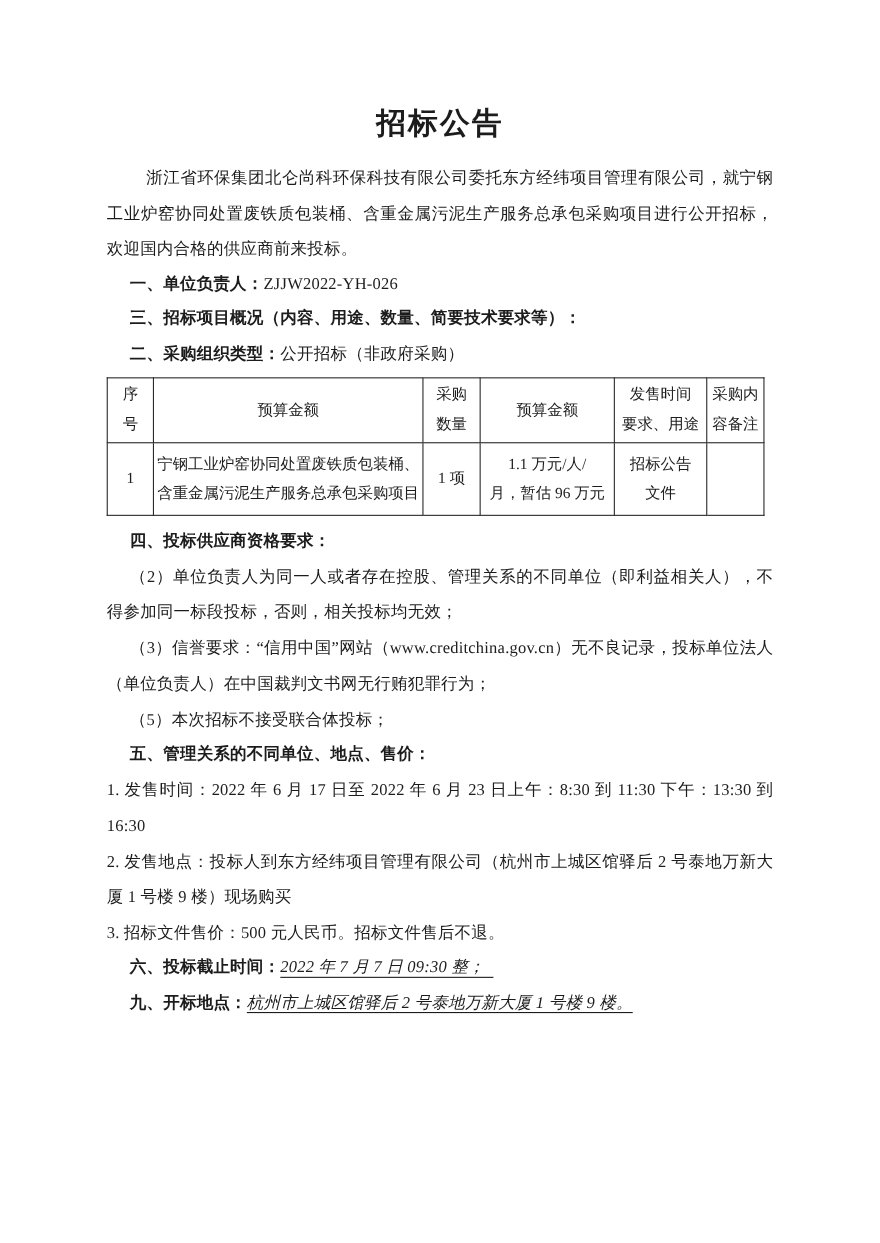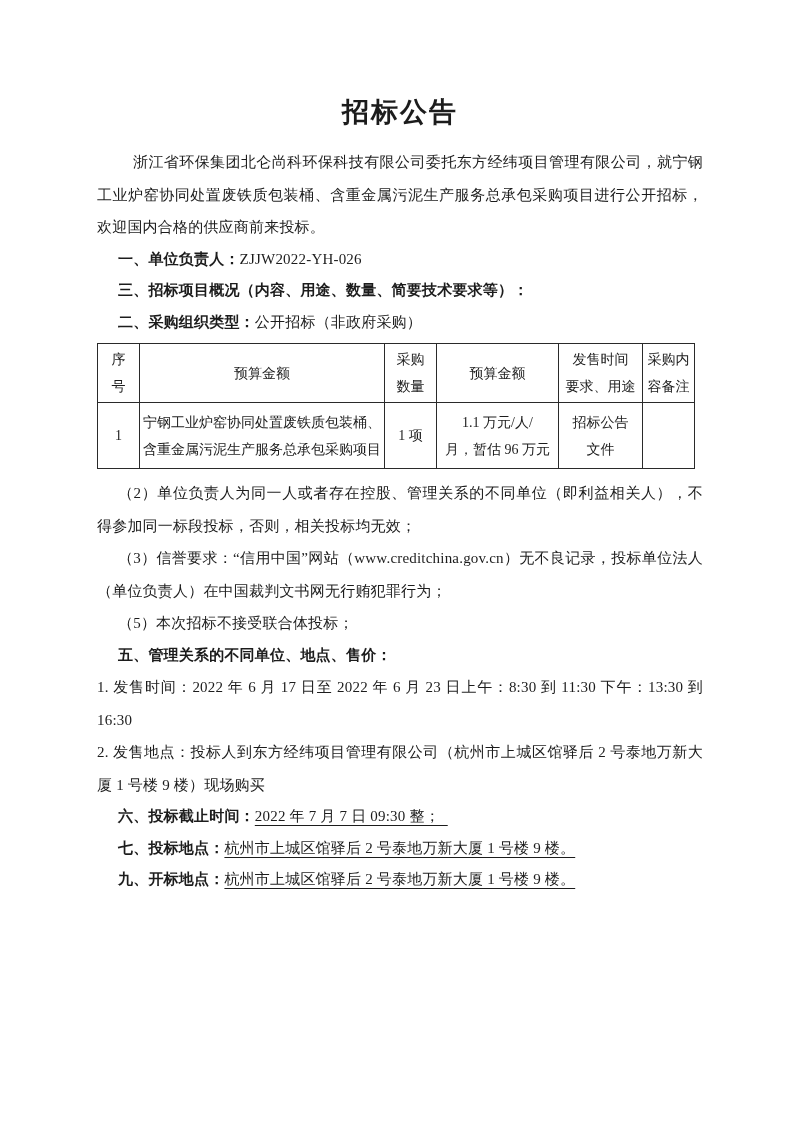--- a/index.html
+++ b/index.html
@@ -30,20 +30,21 @@
     letter-spacing: 0.2px;
   }
   .indent2 { text-indent: 36px; }
   .indent1 { text-indent: 21px; }
   .line { line-height: 31.5px; }
   .sec-label { font-weight: bold; }
   .underlined {
     text-decoration: underline;
     text-underline-offset: 4px;
     white-space: pre-wrap;
+    font-style: italic;
   }
   table.info-table {
     width: 597px;
     border-collapse: collapse;
     margin: 5px 0 8px 0;
     table-layout: fixed;
   }
   table.info-table th, table.info-table td {
     border: 1.6px solid #2a2a2a;
     text-align: center;
@@ -107,28 +108,29 @@
       <td>1 项</td>
       <td>1.1 万元/人/
 月，暂估 96 万元</td>
       <td>招标公告
 文件</td>
       <td></td>
     </tr>
   </tbody>
     </table>
 
+  <p class="para line indent1"><span class="sec-label">四、投标供应商资格要求：</span></p>
   <p class="para indent1">（2）单位负责人为同一人或者存在控股、管理关系的不同单位（即利益相关人），不得参加同一标段投标，否则，相关投标均无效；</p>
   <p class="para indent1">（3）信誉要求：“信用中国”网站（www.creditchina.gov.cn）无不良记录，投标单位法人（单位负责人）在中国裁判文书网无行贿犯罪行为；</p>
   <p class="para indent1">（5）本次招标不接受联合体投标；</p>
 
   <p class="para line indent1"><span class="sec-label">五、管理关系的不同单位、地点、售价：</span></p>
   <p class="para">1. 发售时间：2022 年 6 月 17 日至 2022 年 6 月 23 日上午：8:30 到 11:30 下午：13:30 到 16:30</p>
   <p class="para">2. 发售地点：投标人到东方经纬项目管理有限公司（杭州市上城区馆驿后 2 号泰地万新大厦 1 号楼 9 楼）现场购买</p>
+  <p class="para">3. 招标文件售价：500 元人民币。招标文件售后不退。</p>
 
   <p class="para line indent1"><span class="sec-label">六、投标截止时间：</span><span class="underlined">2022 年 7 月 7 日 09:30 整；  </span></p>
 
-  <p class="para line indent1"><span class="sec-label">七、投标地点：</span><span class="underlined">杭州市上城区馆驿后 2 号泰地万新大厦 1 号楼 9 楼。</span></p>
 
 
   <p class="para line indent1"><span class="sec-label">九、开标地点：</span><span class="underlined">杭州市上城区馆驿后 2 号泰地万新大厦 1 号楼 9 楼。</span></p>
 
 </div>
 
 </body></html>

